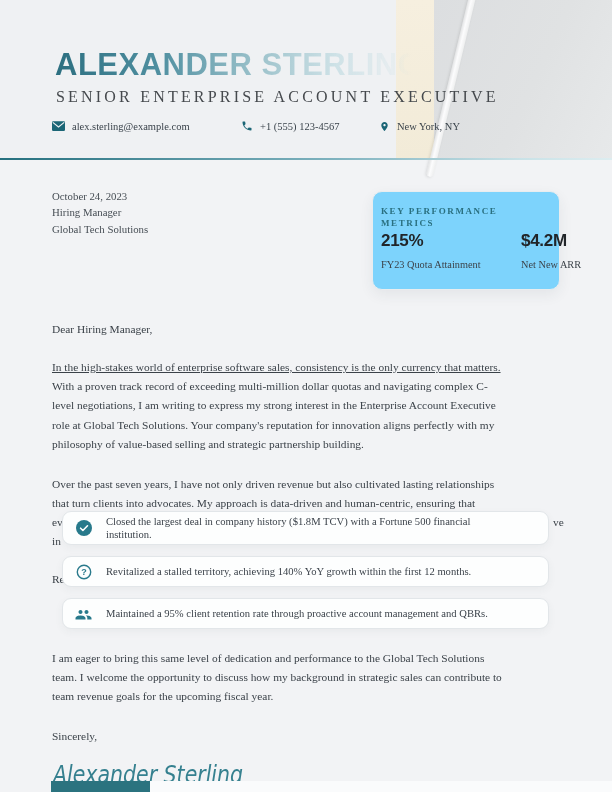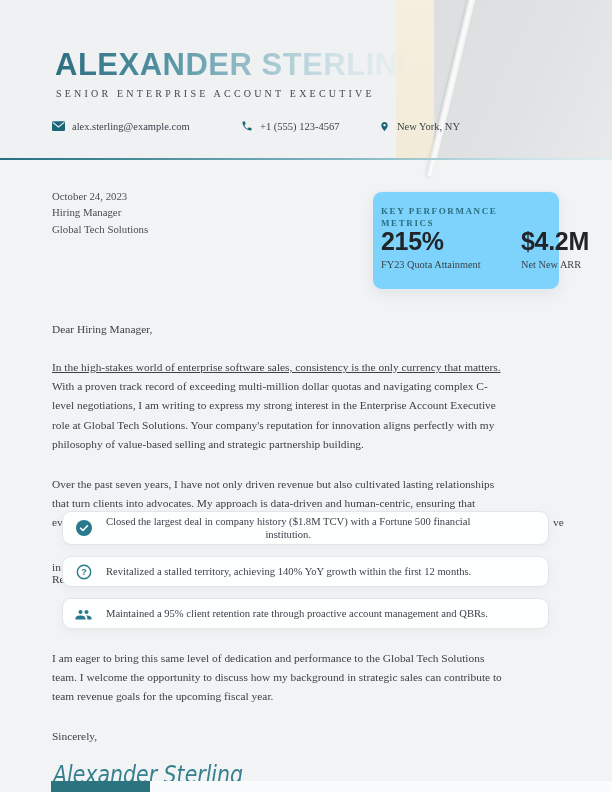--- a/index.html
+++ b/index.html
@@ -14,47 +14,47 @@
   .pencil{position:absolute;left:472px;top:-16px;width:7px;height:198px;
         background:linear-gradient(90deg,#e3e4e5,#fcfcfd 45%,#eeefef);
         border-radius:3px 3px 5px 5px;transform:rotate(13.5deg);transform-origin:top center;
         box-shadow:-1px 1px 3px rgba(0,0,0,0.10);}
   .header-rule{position:absolute;left:0;top:158px;width:612px;height:2px;
         background:linear-gradient(90deg,#25707e 0%,#7fb3bf 55%,#c9e2e7 85%,#ddedf0 100%);}
   .name{position:absolute;left:55px;top:49px;font-family:"Liberation Sans",sans-serif;
         font-weight:bold;font-size:31px;letter-spacing:0.5px;line-height:31px;white-space:nowrap;
         background:linear-gradient(90deg,#2c6f80 0%,#4f8fa0 28%,#9cc2cb 55%,#cde1e6 76%,rgba(231,240,242,0) 97%);
         -webkit-background-clip:text;background-clip:text;color:transparent;}
-  .subtitle{position:absolute;left:56px;top:88px;font-size:10px;letter-spacing:3.2px;
+  .subtitle{position:absolute;left:56px;top:88px;font-size:16px;letter-spacing:3.2px;
         color:#45494d;white-space:nowrap;}
   .contact{position:absolute;top:118px;height:16px;display:flex;align-items:center;gap:7px;
         font-size:10.5px;color:#3a434b;white-space:nowrap;}
   .contact svg{display:block;}
   
   .recipient{position:absolute;left:52px;top:188px;font-size:10.8px;line-height:16.4px;color:#474e55;}
   
   .metrics{position:absolute;left:372px;top:191px;width:188px;height:99px;box-sizing:border-box;
         background:#7dd3fc;border:1px solid #e9edef;border-radius:10px;
         box-shadow:0 5px 14px rgba(40,60,70,0.07);}
   .metrics-label{position:absolute;left:8px;top:13px;width:135px;
         font-size:9px;font-weight:bold;letter-spacing:1.6px;line-height:12px;color:#2a7080;}
   .metric-col{position:absolute;top:36px;}
   .metric-col.c1{left:8px;} .metric-col.c2{left:148px;}
-  .metric-value{font-family:"Liberation Sans",sans-serif;font-weight:bold;font-size:25px;
+  .metric-value{font-family:"Liberation Sans",sans-serif;font-weight:bold;font-size:17px;
         line-height:26px;letter-spacing:-0.3px;color:#212529;white-space:nowrap;}
   .metric-caption{font-size:10.3px;color:#3c434a;margin-top:5px;white-space:nowrap;}
   
   .line{position:absolute;left:52px;font-size:11.4px;line-height:14px;white-space:nowrap;color:#3b4249;}
   
   .callout{position:absolute;left:62px;width:487px;box-sizing:border-box;
         background:#fdfefe;border:1px solid #e2e6e9;border-radius:9px;
         box-shadow:0 3px 8px rgba(50,70,80,0.05);
         display:flex;align-items:center;gap:14px;padding:3px 14px 3px 12px;}
   .callout .icon{flex:0 0 auto;width:17px;height:17px;display:flex;align-items:center;justify-content:center;}
-  .callout .txt{font-size:10.6px;line-height:13.4px;color:#3b424a;text-align:center;}
+  .callout .txt{font-size:10.6px;line-height:13.4px;color:#3b424a;}
   
   .signature{position:absolute;left:53px;top:760px;font-family:"DejaVu Sans",sans-serif;
         font-style:italic;font-size:25px;color:#35808f;white-space:nowrap;
         transform:scaleX(0.82);transform-origin:left top;}
   .footer-strip{position:absolute;left:150px;top:781px;width:462px;height:11px;background:#fafbfc;}
   .bottom-bar{position:absolute;left:51px;top:781px;width:99px;height:15px;background:#2b737f;}
 </style>
 </head>
 <body>
 
@@ -119,21 +119,21 @@
   <div class="line" style="top:379px;">With a proven track record of exceeding multi-million dollar quotas and navigating complex C-</div>
   <div class="line" style="top:398px;">level negotiations, I am writing to express my strong interest in the Enterprise Account Executive</div>
   <div class="line" style="top:418px;">role at Global Tech Solutions. Your company's reputation for innovation aligns perfectly with my</div>
   <div class="line" style="top:437px;">philosophy of value-based selling and strategic partnership building.</div>
 
   <div class="line" style="top:477px;">Over the past seven years, I have not only driven revenue but also cultivated lasting relationships</div>
   <div class="line" style="top:496px;">that turn clients into advocates. My approach is data-driven and human-centric, ensuring that</div>
 
   <div class="line" style="top:515px;">ev</div>
   <div class="line" style="top:515px;left:553px;">ve</div>
-  <div class="line" style="top:560px;">in</div>
+  <div class="line" style="top:534px;">in</div>
   <div class="line" style="top:572px;">Re</div>
 
   <div class="callout" style="top:511px;height:34px;">
     <span class="icon">
       <svg width="16" height="16" viewBox="0 0 16 16">
           <circle cx="8" cy="8" r="8" fill="#27798b"></circle>
           <path d="M4.6 8.2 6.9 10.5 11.5 5.8" stroke="#fff" stroke-width="1.6" fill="none" stroke-linecap="round" stroke-linejoin="round"></path>
         </svg>
     </span>
     <span class="txt">

